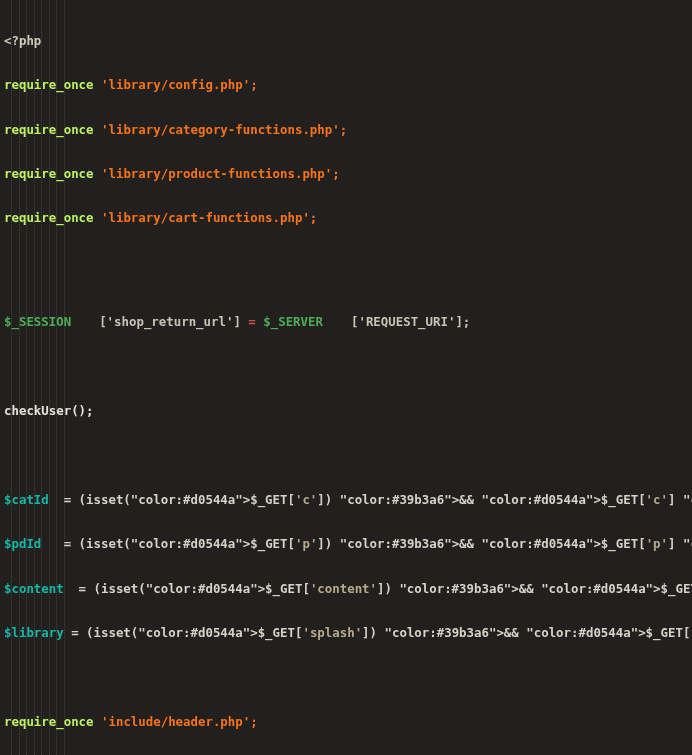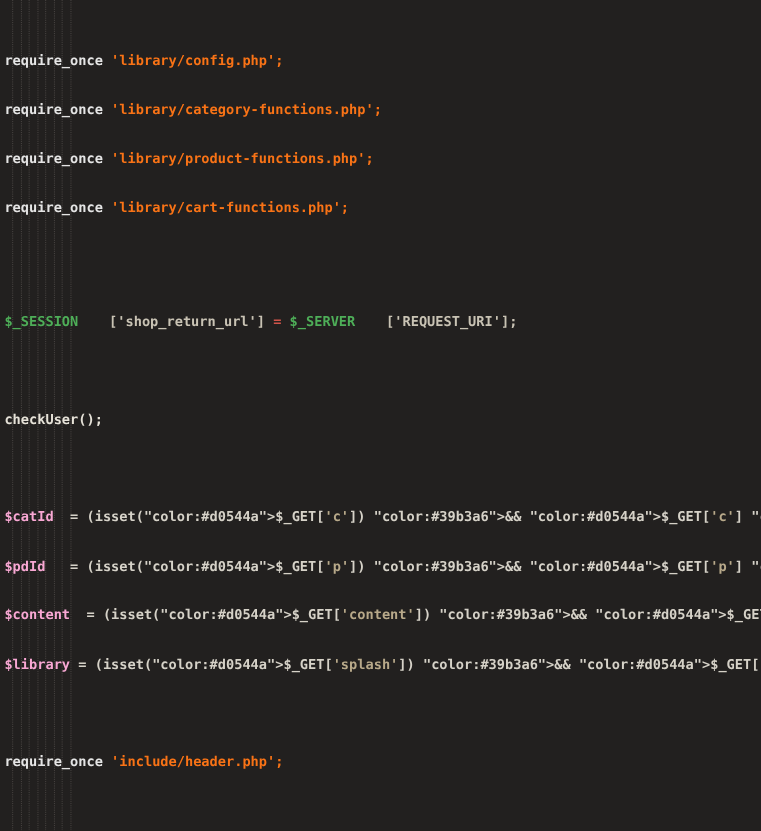--- a/index.html
+++ b/index.html
@@ -37,23 +37,23 @@
   }
   #code {
     position: relative;
     z-index: 2;
     padding: 4px 0 0 4px;
     white-space: pre;
   }
   .ln { display: block; height: 14.82px; }
 
   
-  .kw      { color: #e5e5e5; }       
+  .kw      { color: #bef264; }       
   .str     { color: #f97316; }       
-  .var     { color: #f9a8d4; }       
+  .var     { color: #14b8a6; }       
   .sess    { color: #4eae58; }       
   .op      { color: #d0544a; }       
   .astr    { color: #c9c3b4; padding-left: 28px; }       
   .php     { color: #cfcabb; }       
   .plain   { color: #d6d2c8; }
   .white   { color: #e6e2d8; }
 </style>
 </head>
 <body>
 
@@ -65,20 +65,21 @@
       <i style="left: 26.368px; height: 755px;"></i>
       <i style="left: 33.824px; height: 755px;"></i>
       <i style="left: 41.28px; height: 755px;"></i>
       <i style="left: 48.736px; height: 755px;"></i>
       <i style="left: 56.192px; height: 755px;"></i>
       <i style="left: 63.648px; height: 755px;"></i>
     </div>
 
   <div id="code">
 
+<span class="ln"><span class="php">&lt;?php</span></span>
 
 <span class="ln"><span class="kw">require_once</span><span class="plain"> </span><span class="str">'library/config.php';</span></span>
 
 <span class="ln"><span class="kw">require_once</span><span class="plain"> </span><span class="str">'library/category-functions.php';</span></span>
 
 <span class="ln"><span class="kw">require_once</span><span class="plain"> </span><span class="str">'library/product-functions.php';</span></span>
 
 <span class="ln"><span class="kw">require_once</span><span class="plain"> </span><span class="str">'library/cart-functions.php';</span></span>
 
 

